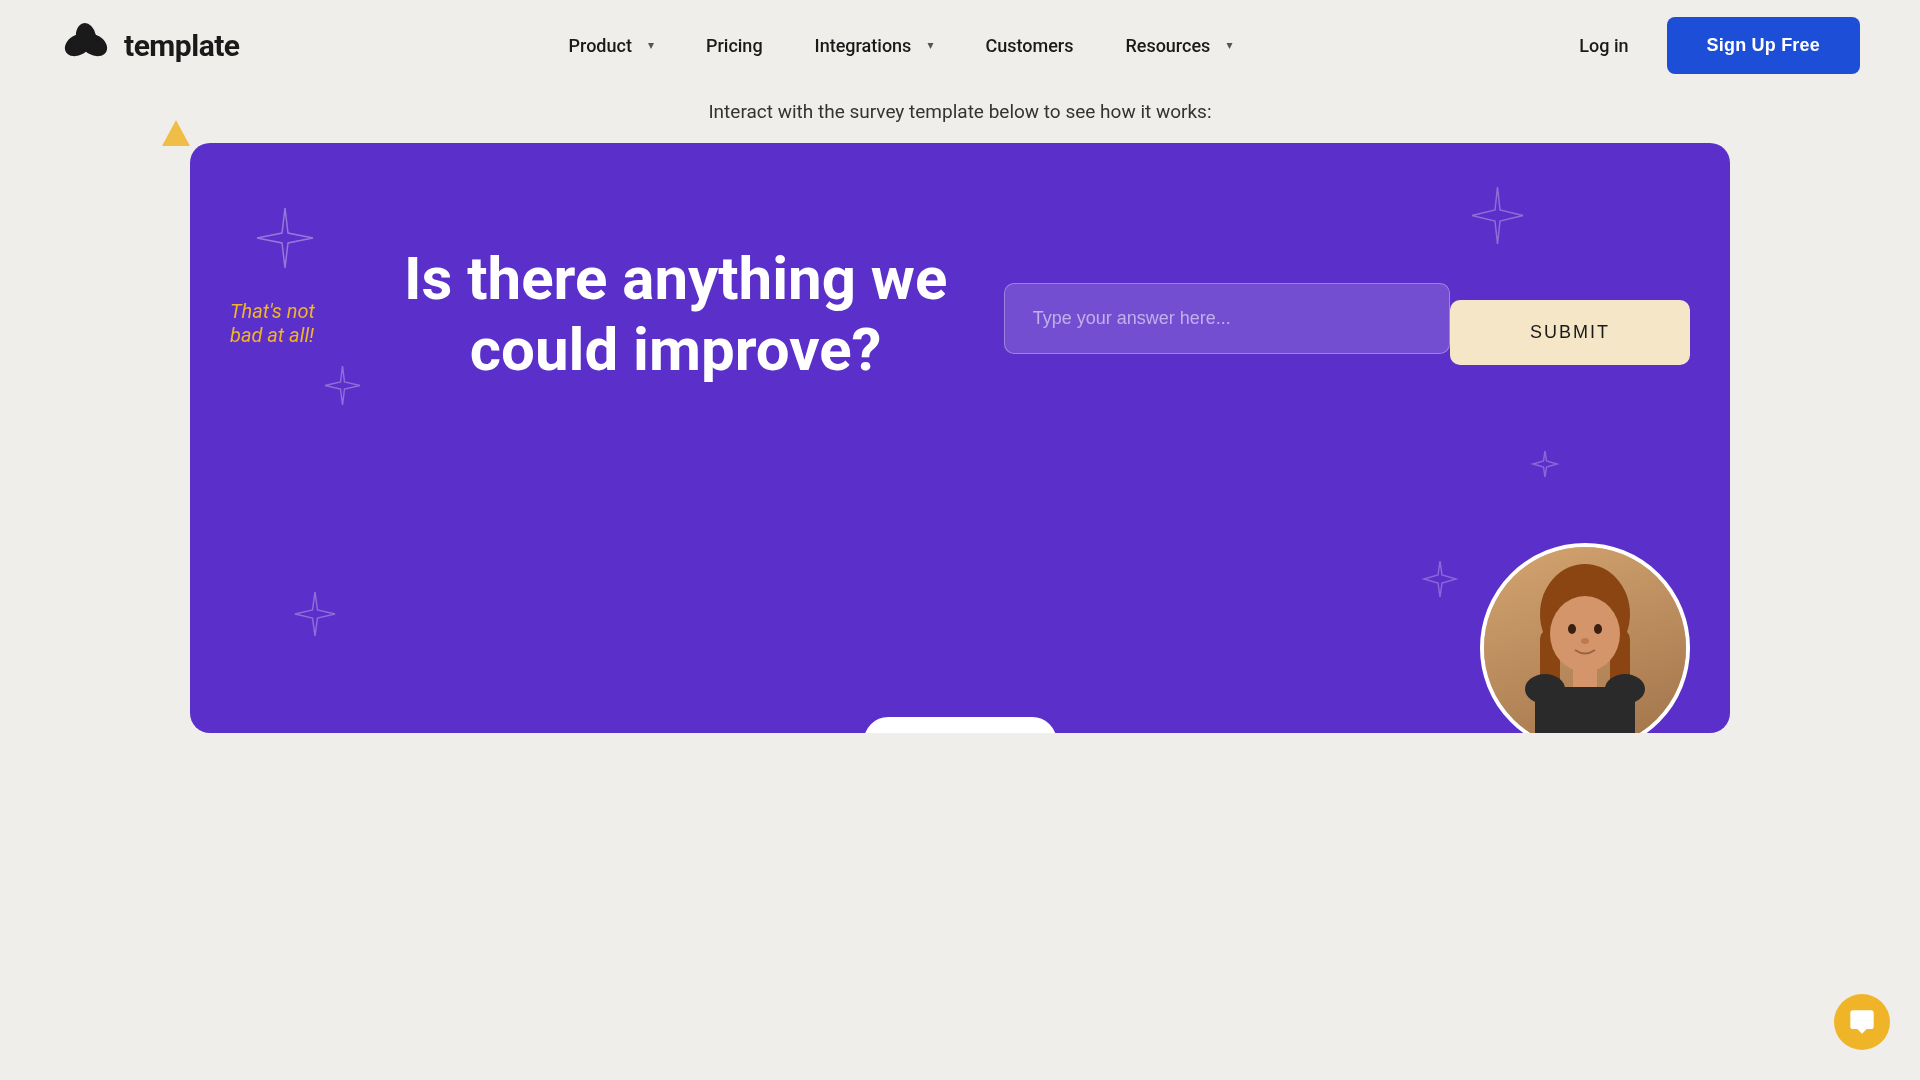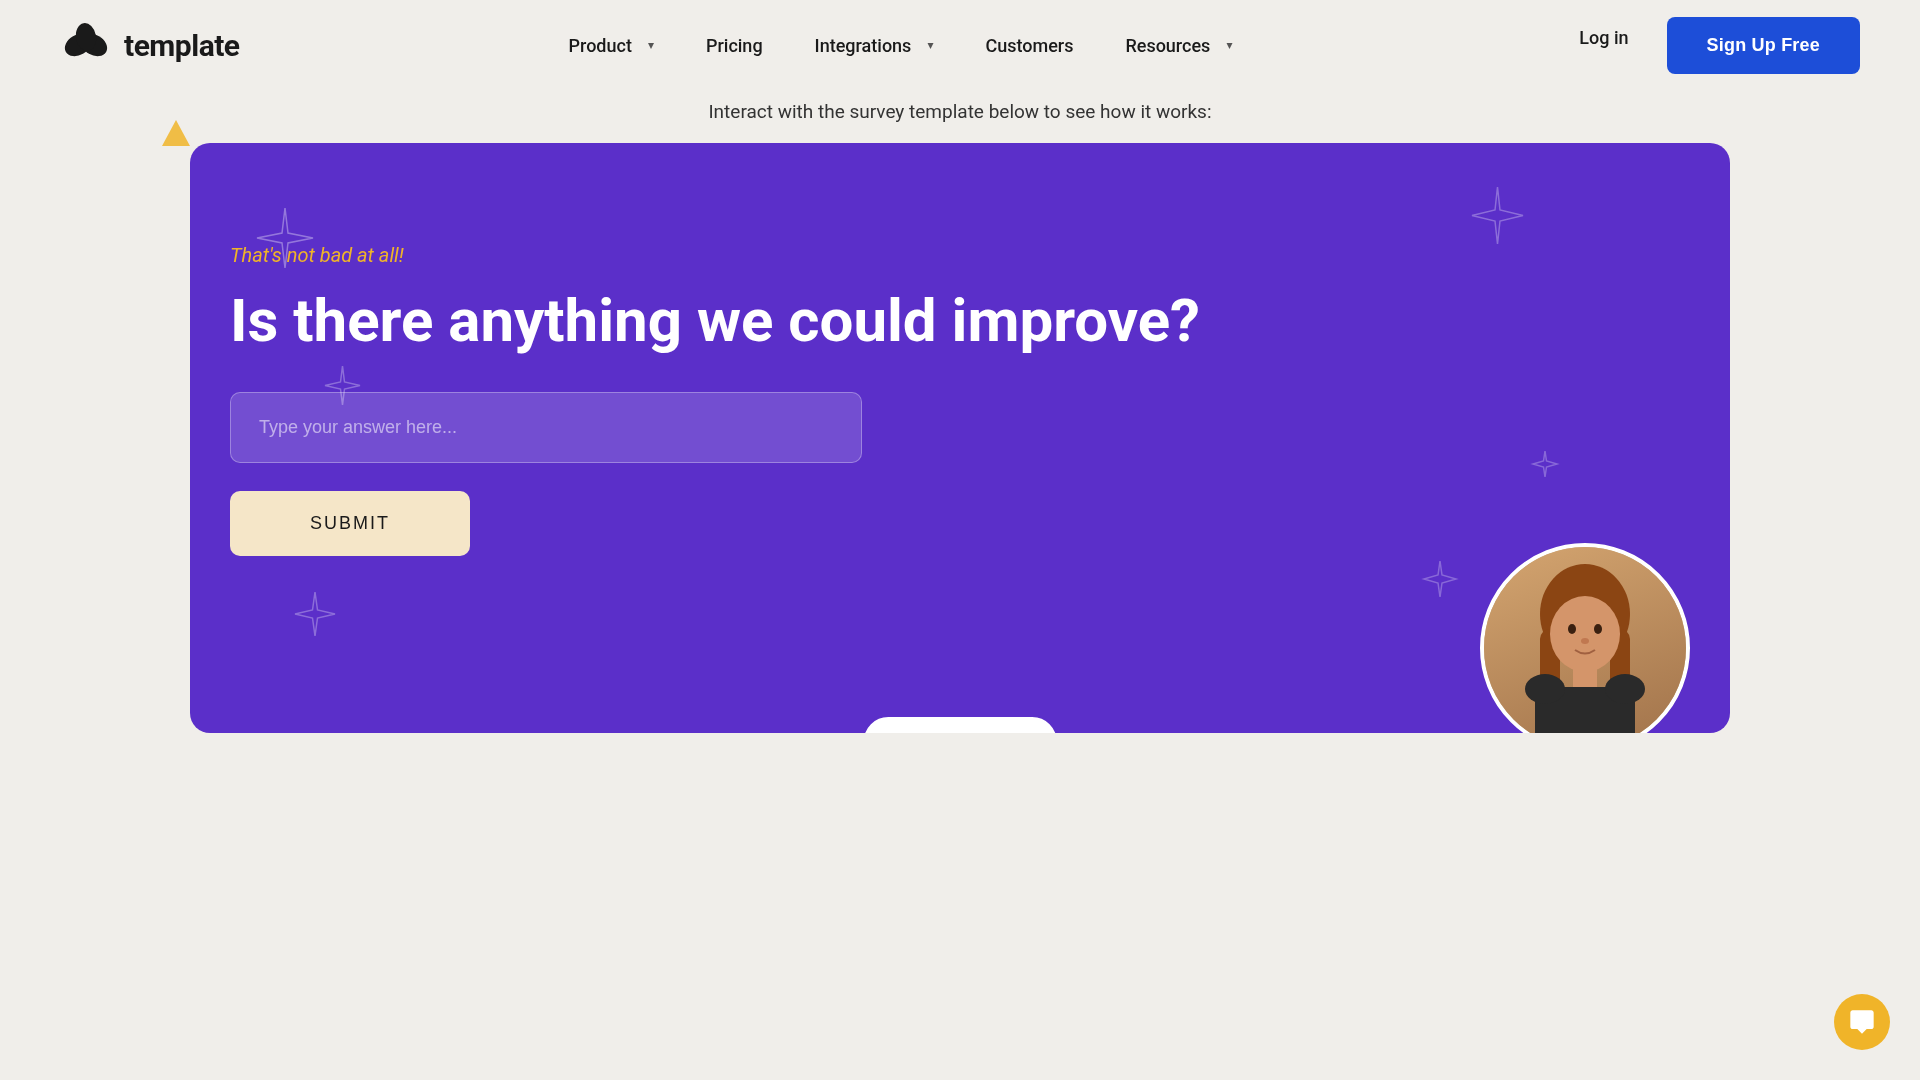--- a/index.html
+++ b/index.html
@@ -55,20 +55,21 @@
       cursor: pointer;
       border-radius: 6px;
       transition: background 0.2s;
     }
     .chevron {
       font-size: 12px;
       color: #555;
     }
     .nav-right {
       display: flex;
+      align-items: center;
       gap: 20px;
     }
     .login-btn {
       font-size: 18px;
       font-weight: 500;
       color: #1a1a1a;
       cursor: pointer;
       padding: 10px 18px;
     }
     .signup-btn {
@@ -108,22 +109,22 @@
       border-radius: 20px;
       position: relative;
       padding: 60px 40px 80px;
       min-height: 590px;
       overflow: hidden;
     }
 
     
     .survey-content {
       display: flex;
-      flex-direction: column;
-      align-items: flex-start;
+      flex-direction: row;
+      align-items: center;
       justify-content: center;
       padding-top: 40px;
     }
     .survey-subtitle {
       font-size: 20px;
       color: #f0b429;
       margin-bottom: 18px;
       font-style: italic;
     }
     .survey-question {

